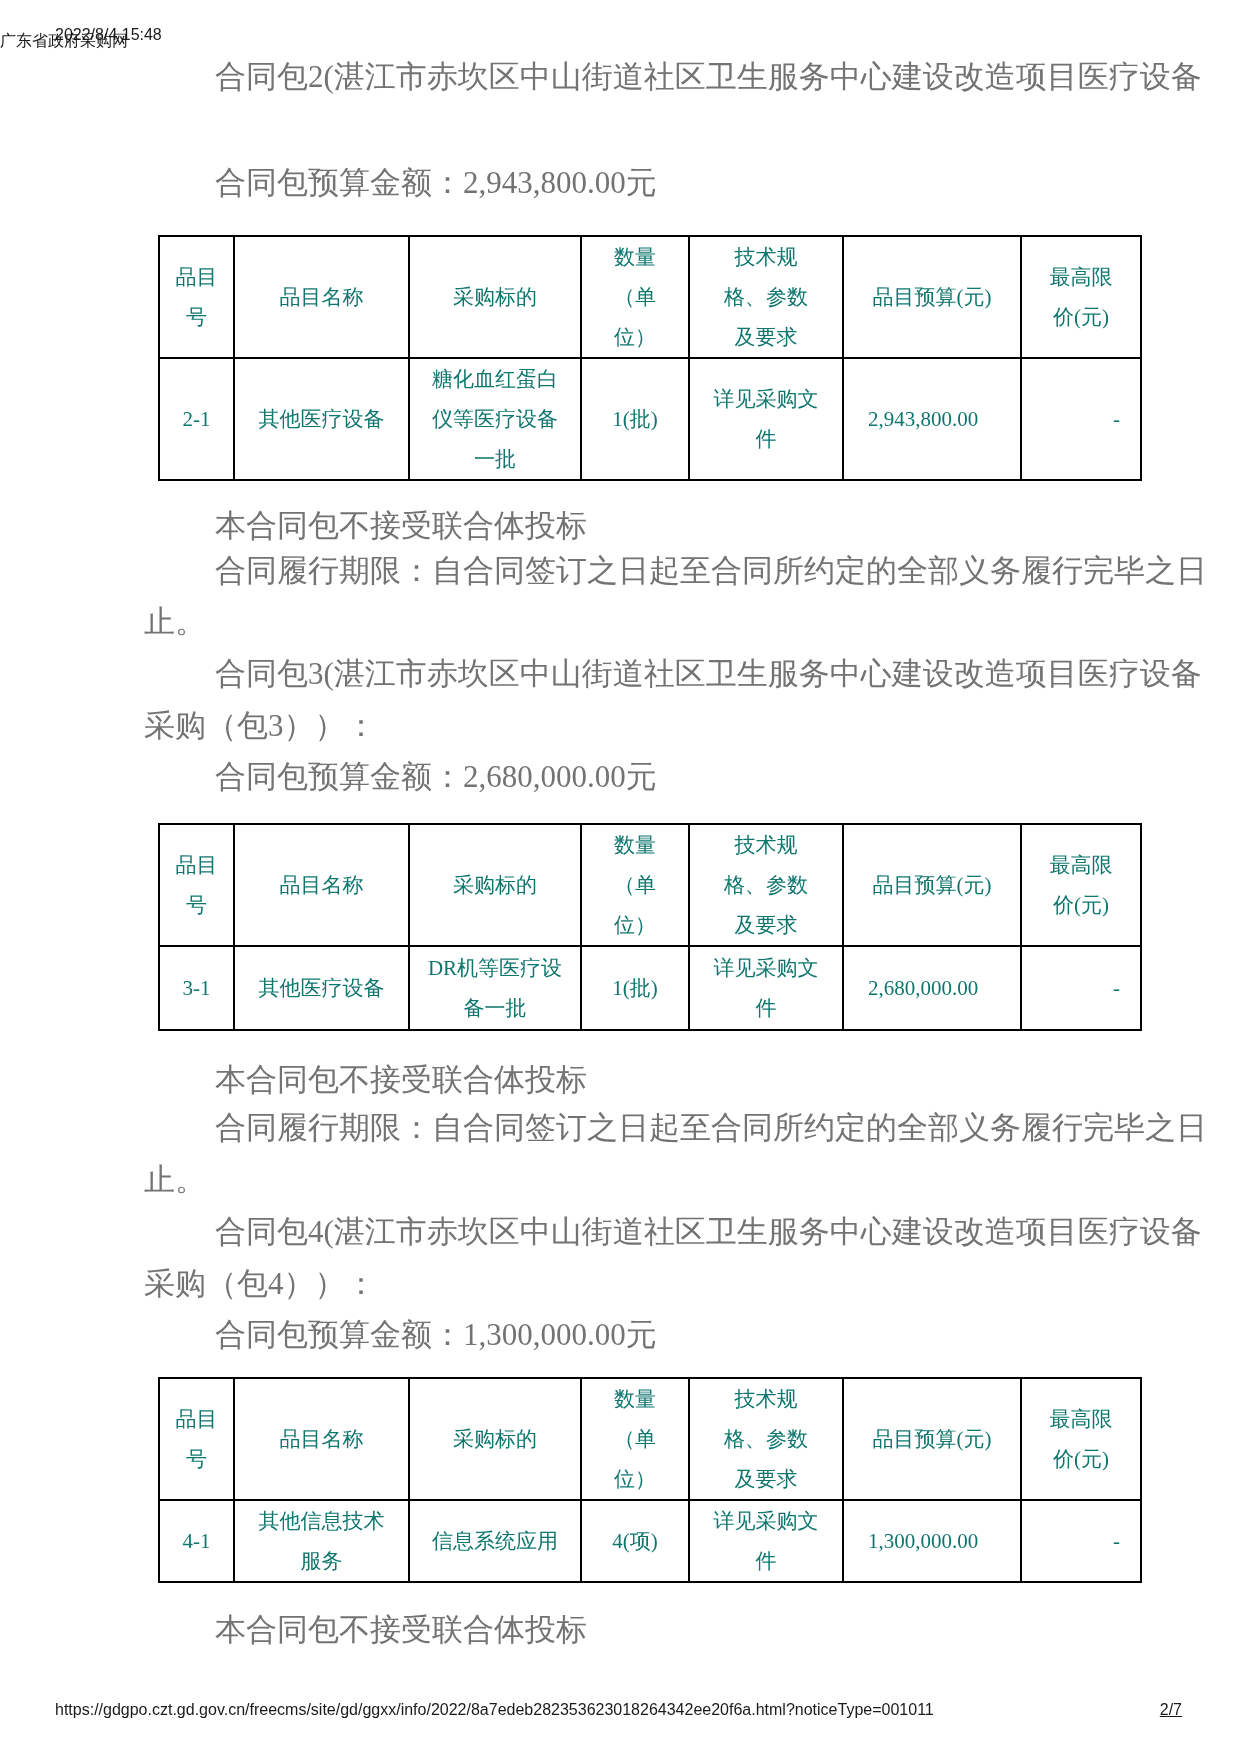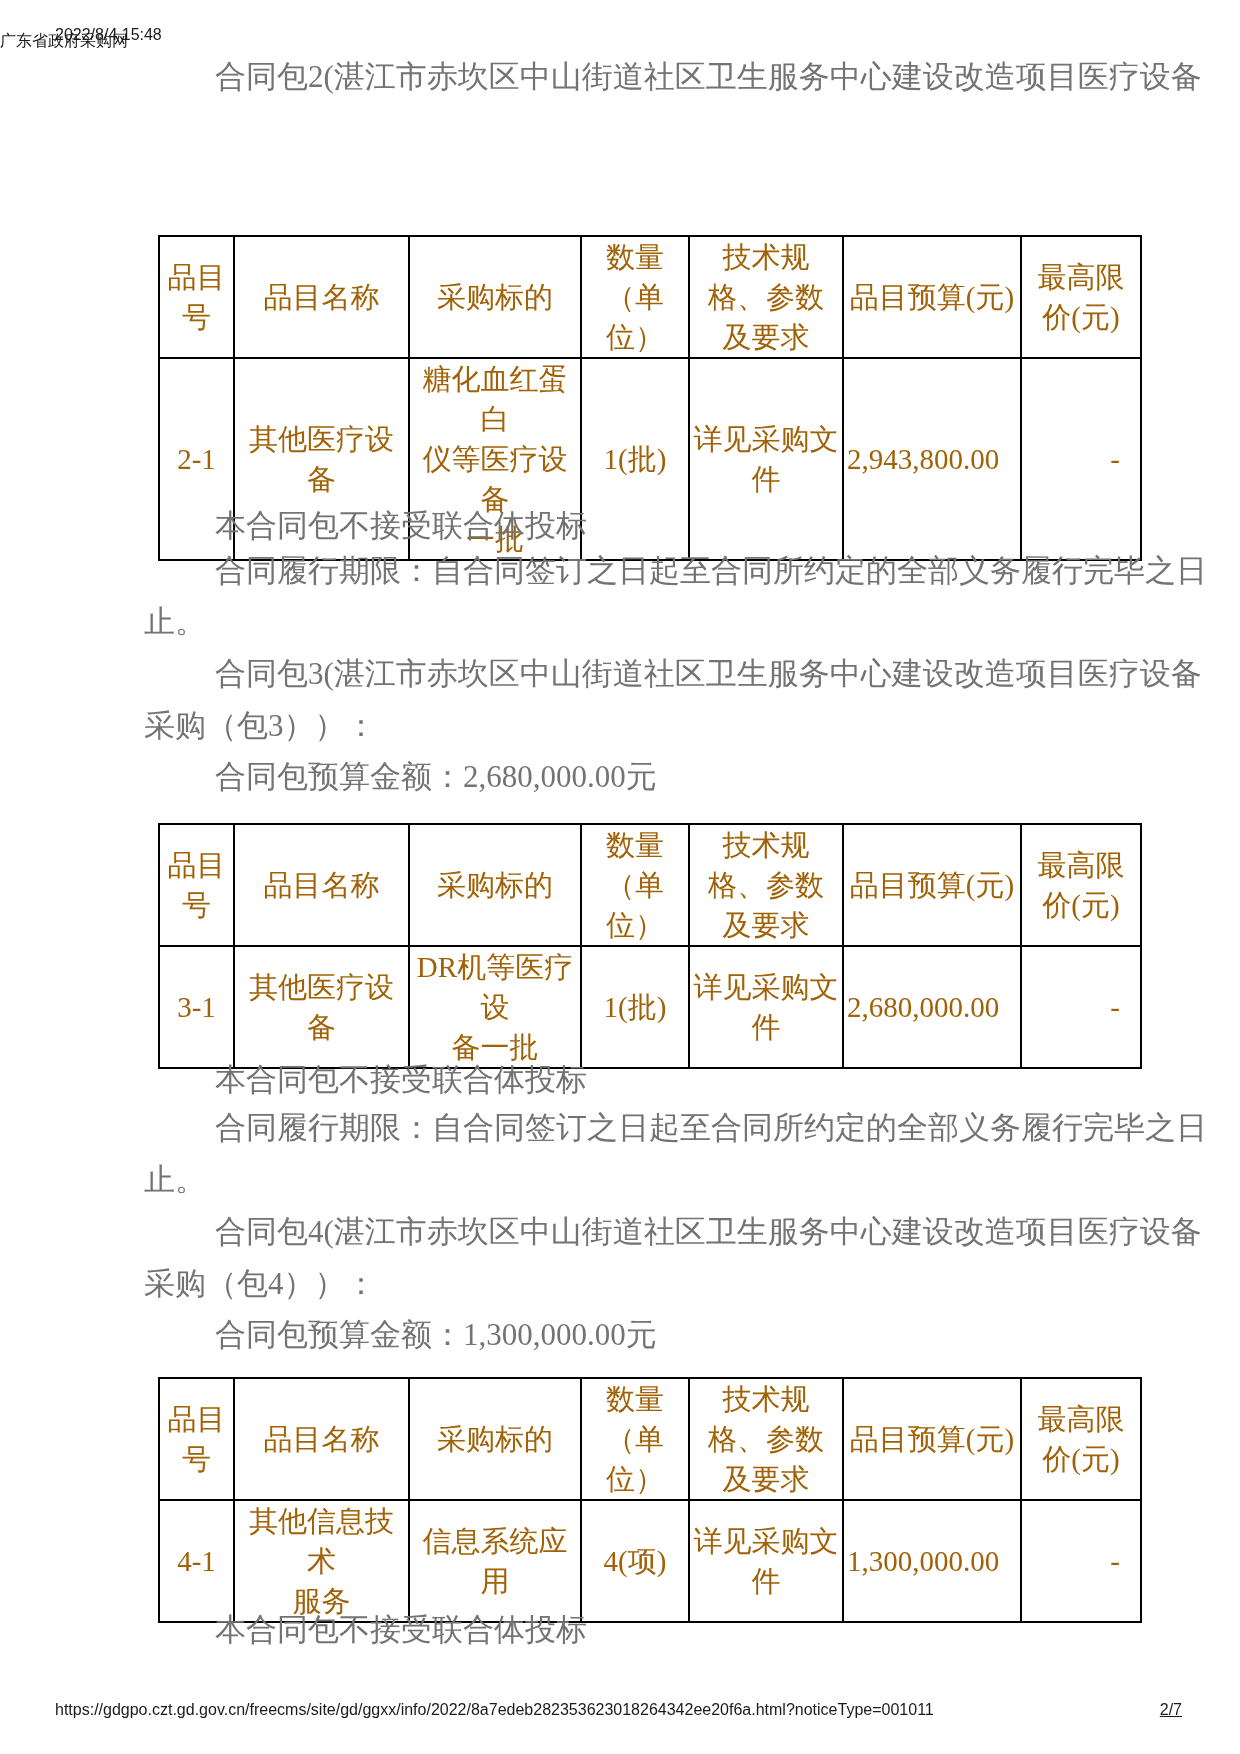--- a/index.html
+++ b/index.html
@@ -37,22 +37,22 @@
   }
   .ind{padding-left:71px;}
 
   
   table.tbl{
     position:absolute;
     left:158px;
     width:982px;
     border-collapse:collapse;
     table-layout:fixed;
-    font-size:29px;
-    color:#a16207;
+    font-size:21px;
+    color:#0f766e;
   }
   table.tbl th,table.tbl td{
     border:2px solid #000;
     font-weight:normal;
     text-align:center;
     vertical-align:middle;
     white-space:pre-line;
     line-height:40px;
     padding:0 2px;
     overflow:hidden;
@@ -62,20 +62,21 @@
 </style>
 </head>
 <body>
 
 <div class="page">
 
   <div class="chrome hdr-ts">2022/8/4 15:48</div>
   <div class="chrome hdr-title">广东省政府采购网</div>
 
   <div class="ln ind" style="top:56px">合同包2(湛江市赤坎区中山街道社区卫生服务中心建设改造项目医疗设备</div>
+  <div class="ln ind" style="top:162px">合同包预算金额：2,943,800.00元</div>
 
   <table class="tbl" style="top:235px">
     <colgroup>
         <col style="width:75px">
         <col style="width:175px">
         <col style="width:172px">
         <col style="width:108px">
         <col style="width:154px">
         <col style="width:178px">
         <col style="width:120px">

